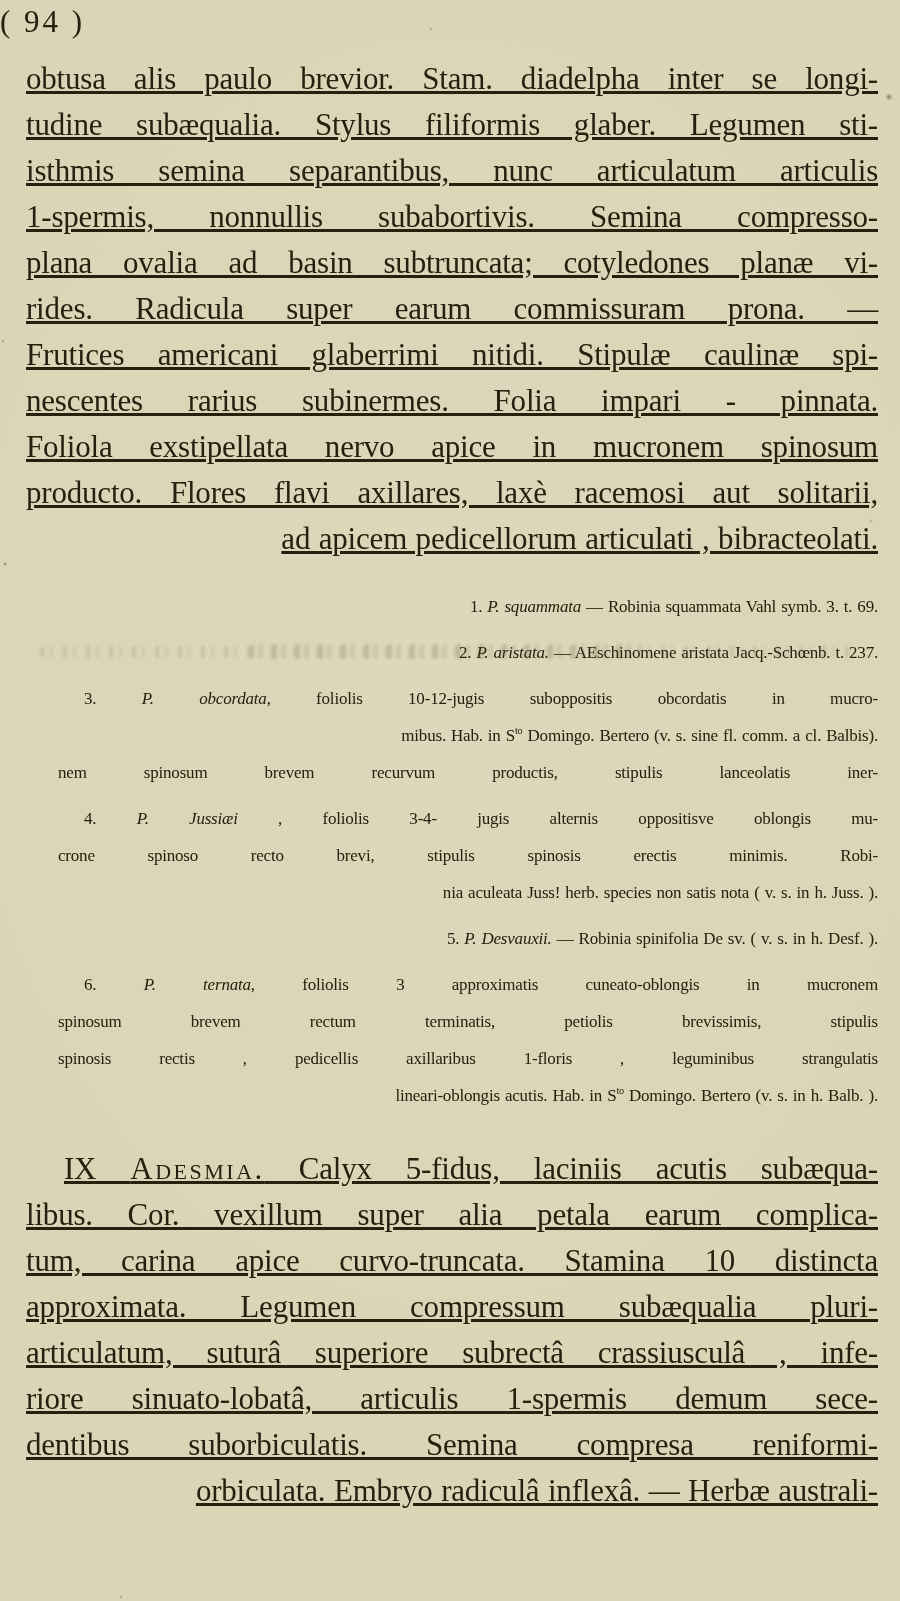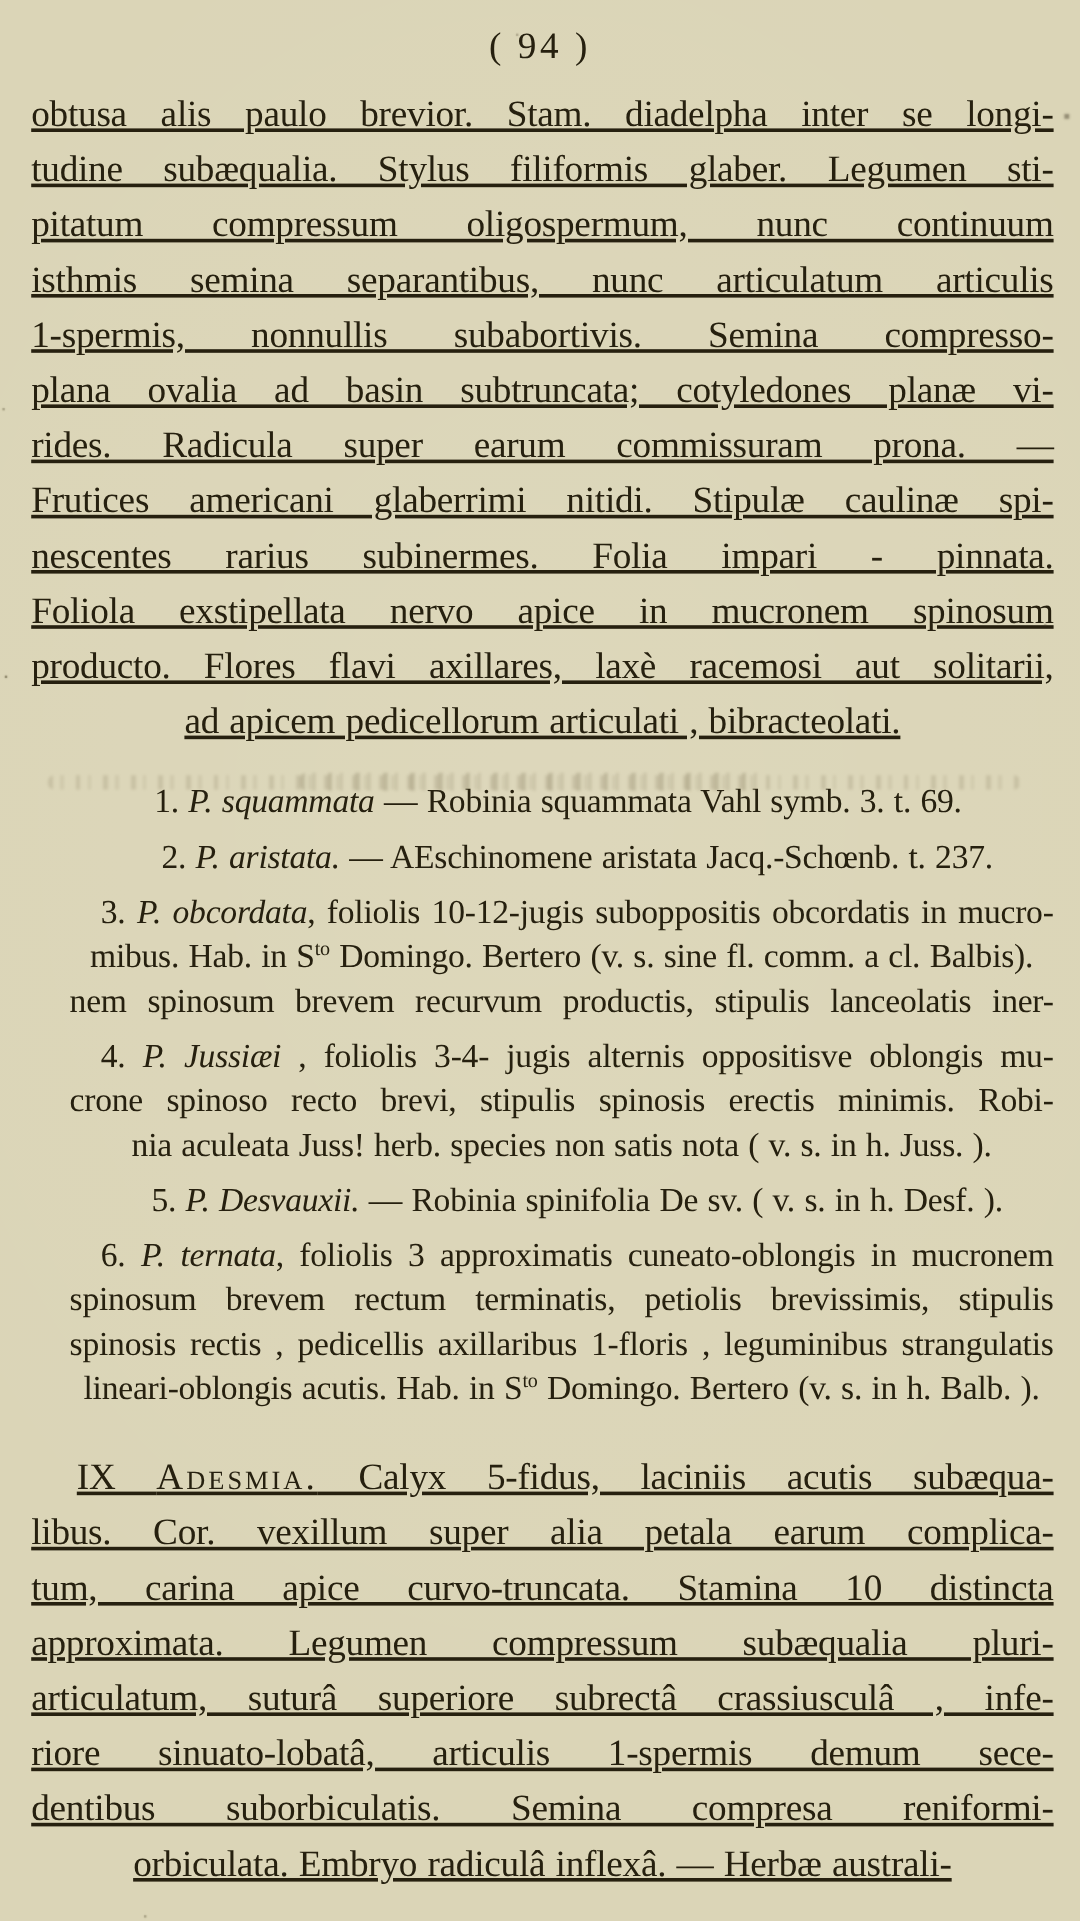--- a/index.html
+++ b/index.html
@@ -16,47 +16,46 @@
     position: relative;
     width: 900px;
     height: 1601px;
     overflow: hidden;
     background:
       radial-gradient(ellipse 120% 90% at 50% 42%, rgba(255,255,255,0.06), rgba(0,0,0,0) 60%),
       radial-gradient(ellipse 140% 120% at 50% 50%, #dbd5b7 55%, #d2ccaa 100%);
     color: #26200f;
   }
   .header {
-    padding-top: 16px;
-    text-align: center;
+    text-align: left;
     font-size: 31px;
     line-height: 44px;
     letter-spacing: 3px;
   }
   .content {
     margin: 12px 24px 0 26px;
     width: 852px;
   }
   .paragraph { margin: 0; }
   .paragraph.large {
     font-size: 31px;
     line-height: 46px;
     letter-spacing: -0.2px;
     text-decoration: underline;
   }
   .paragraph.small {
-    font-size: 28px;
+    font-size: 17px;
     line-height: 37px;
     letter-spacing: -0.2px;
   }
   .paragraph.large + .paragraph.small { margin-top: 26px; }
   .paragraph.small + .paragraph.small { margin-top: 9px; margin-left: 32px; }
   .paragraph.small + .paragraph.large { margin-top: 32px; }
   .line {
-    text-align: center;
+    text-align: right;
     word-spacing: 1px;
   }
   .line.j {
     text-align: justify;
     text-align-last: justify;
   }
   .large .line.indent { text-indent: 38px; }
   .small .line.indent { text-indent: 26px; }
   .i  { font-style: italic; }
   .sc { font-variant: small-caps; letter-spacing: 2.5px; }
@@ -94,21 +93,20 @@
 </style>
 </head>
 <body>
 
 <div class="page">
   <div class="header">( 94 )</div>
   <div class="content">
       <div class="paragraph large">
         <div class="line j"><span>obtusa alis paulo brevior. Stam. diadelpha inter se longi-</span></div>
         <div class="line j"><span>tudine subæqualia. Stylus filiformis glaber. Legumen sti-</span></div>
-        <div class="line j"><span>pitatum compressum oligospermum, nunc continuum</span></div>
         <div class="line j"><span>isthmis semina separantibus, nunc articulatum articulis</span></div>
         <div class="line j"><span>1-spermis, nonnullis subabortivis. Semina compresso-</span></div>
         <div class="line j"><span>plana ovalia ad basin subtruncata; cotyledones planæ vi-</span></div>
         <div class="line j"><span>rides. Radicula super earum commissuram prona. —</span></div>
         <div class="line j"><span>Frutices americani glaberrimi nitidi. Stipulæ caulinæ spi-</span></div>
         <div class="line j"><span>nescentes rarius subinermes. Folia impari - pinnata.</span></div>
         <div class="line j"><span>Foliola exstipellata nervo apice in mucronem spinosum</span></div>
         <div class="line j"><span>producto. Flores flavi axillares, laxè racemosi aut solitarii,</span></div>
         <div class="line"><span>ad apicem pedicellorum articulati , bibracteolati.</span></div>
       </div>

